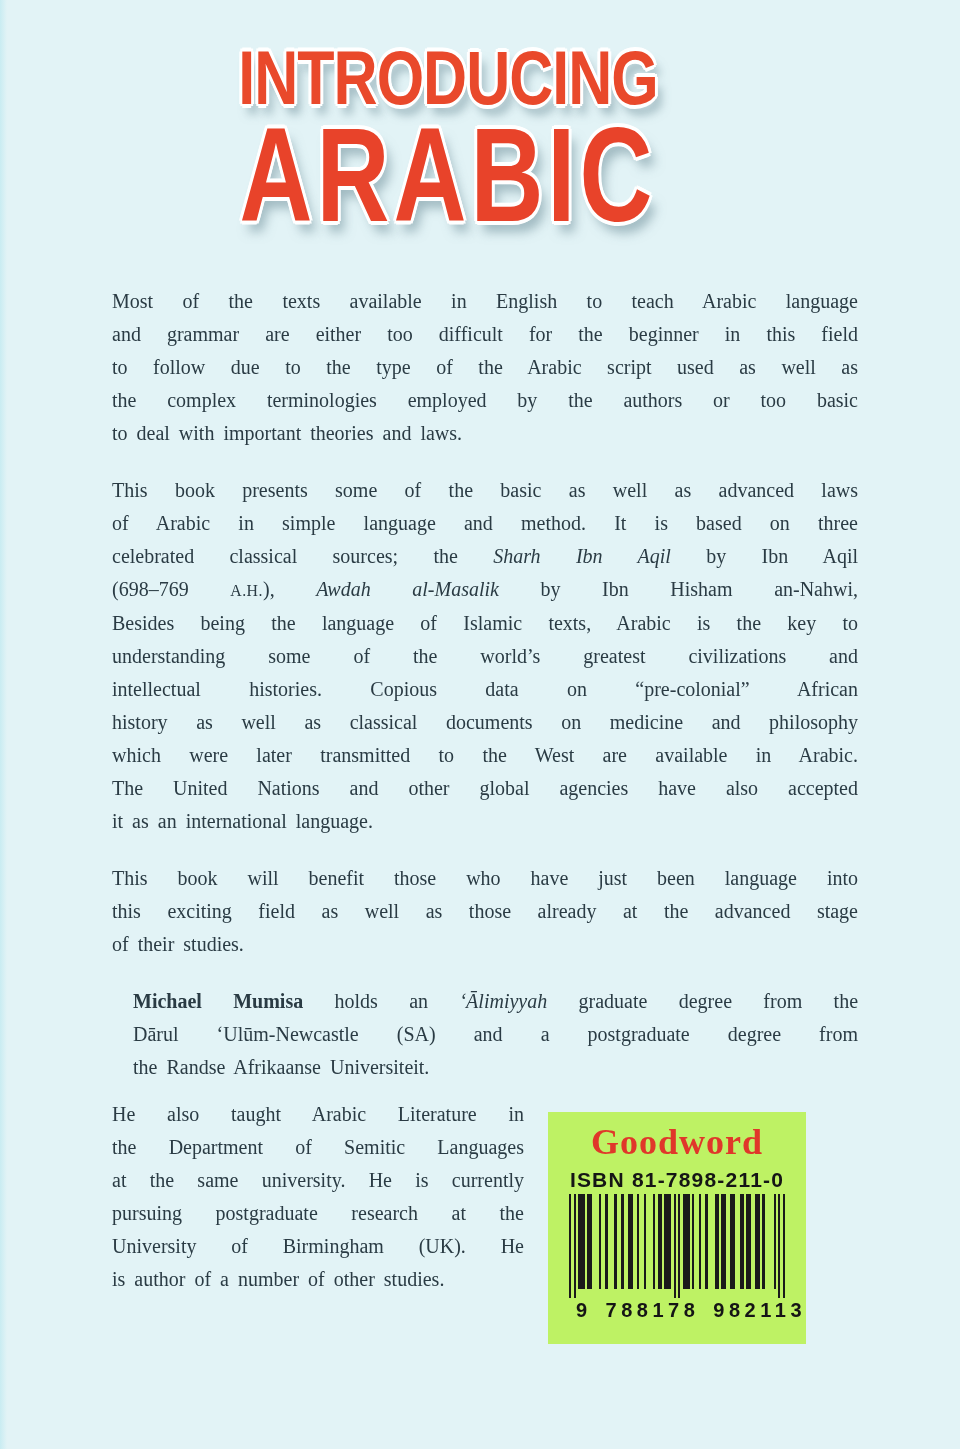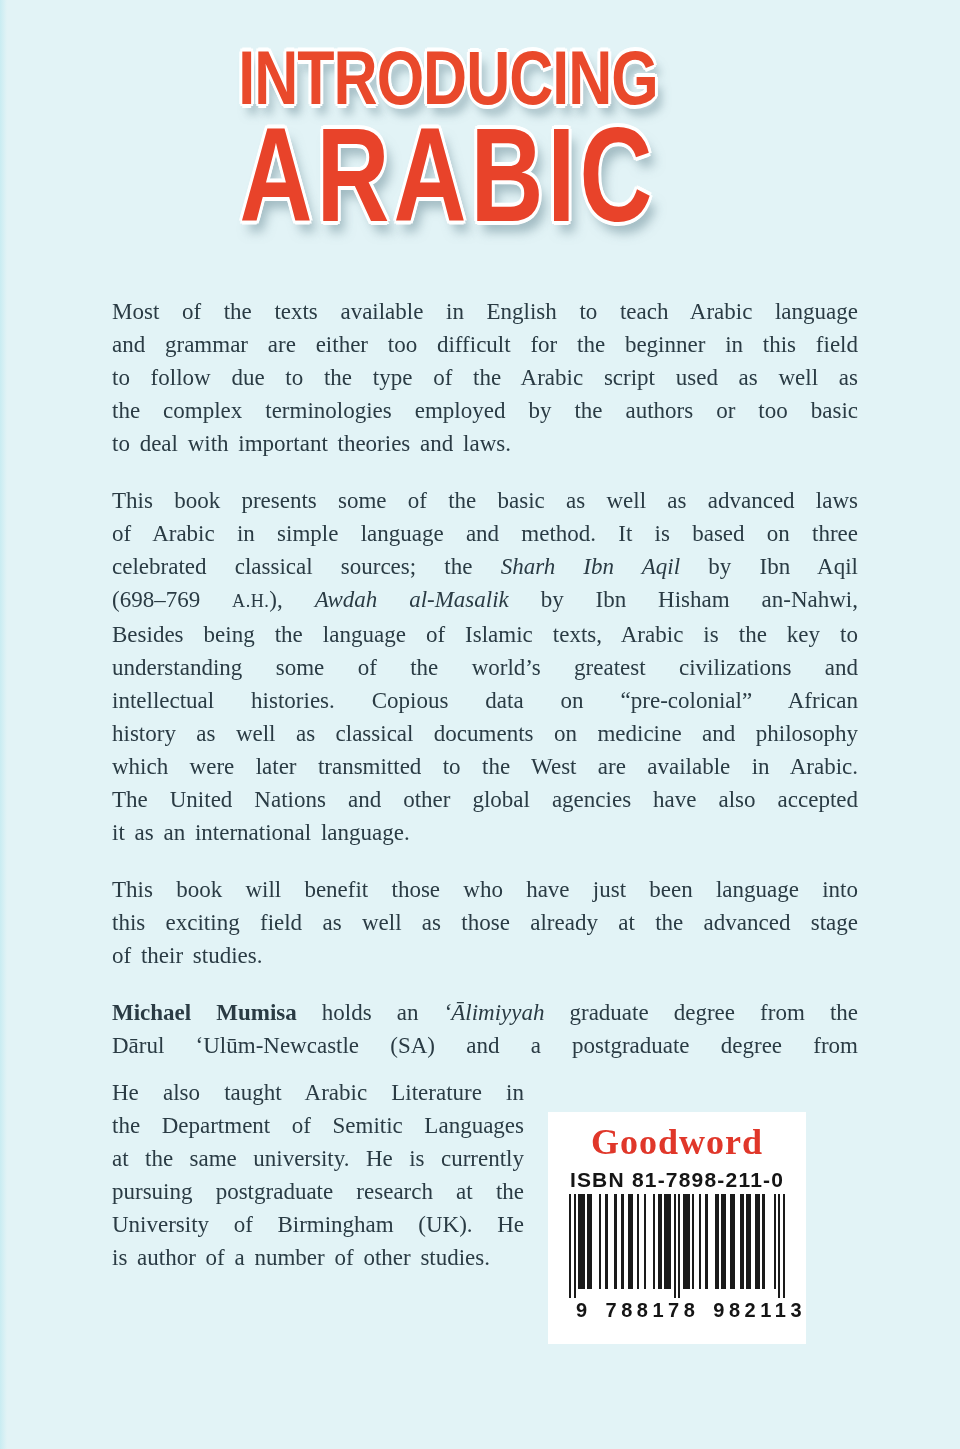--- a/index.html
+++ b/index.html
@@ -40,37 +40,37 @@
   }
   .title-line2{
     margin-top:8px;
     font-size:101px;line-height:100px;letter-spacing:4px;
     transform:scaleY(1.33);transform-origin:top center;
     color:#e8432a;
   }
 
   
   .content{
-    position:absolute;left:112px;top:295px;width:746px;
-    font-size:23px;line-height:33px;
+    position:absolute;left:112px;top:285px;width:746px;
+    font-size:20px;line-height:33px;
   }
   .para{margin:0 0 24px 0;}
   .line{
     text-align:justify;
     text-align-last:justify;
     text-justify:inter-word;
   }
   .line.last{
     text-align-last:left;
     word-spacing:4px;
   }
   .it{font-style:italic;}
   .bd{font-weight:bold;}
   .sc{font-size:79%;letter-spacing:0.5px;}
-  .bio-full{margin-bottom:0;}
+  .bio-full{margin-bottom:0;margin-left:21px;}
   .bio-narrow{width:412px;margin-top:14px;}
 
   
   .isbn-panel{
     position:absolute;left:548px;top:1112px;width:258px;height:232px;
     background:#ffffff;
   }
   .goodword{
     margin-top:10px;
     text-align:center;
@@ -137,32 +137,33 @@
         <div class="line last"><span>it as an international language.</span></div>
       </div>
     <div class="para">
         <div class="line"><span>This book will benefit those who have just been language into</span></div>
         <div class="line"><span>this exciting field as well as those already at the advanced stage</span></div>
         <div class="line last"><span>of their studies.</span></div>
       </div>
     <div class="para bio-full">
         <div class="line"><span class="bd">Michael Mumisa</span><span> holds an </span><span class="it">‘Ālimiyyah</span><span> graduate degree from the</span></div>
         <div class="line"><span>Dārul ‘Ulūm-Newcastle (SA) and a postgraduate degree from</span></div>
+        <div class="line last"><span>the Randse Afrikaanse Universiteit.</span></div>
       </div>
     <div class="para bio-narrow">
         <div class="line"><span>He also taught Arabic Literature in</span></div>
         <div class="line"><span>the Department of Semitic Languages</span></div>
         <div class="line"><span>at the same university. He is currently</span></div>
         <div class="line"><span>pursuing postgraduate research at the</span></div>
         <div class="line"><span>University of Birmingham (UK). He</span></div>
         <div class="line last"><span>is author of a number of other studies.</span></div>
       </div>
   </div>
 
-  <div class="isbn-panel" style="background: #ffffff;">
+  <div class="isbn-panel" style="background: #bef264;">
     <div class="goodword" style="color: rgb(224, 55, 42);">Goodword</div>
     <div class="isbn-label">ISBN 81-7898-211-0</div>
     <svg class="barcode" width="216" height="104" viewBox="0 0 216 104" shape-rendering="crispEdges">
         <rect x="0.00" y="0" width="2.27" height="104"></rect>
         <rect x="4.55" y="0" width="2.27" height="104"></rect>
         <rect x="9.09" y="0" width="6.82" height="95"></rect>
         <rect x="18.19" y="0" width="4.55" height="95"></rect>
         <rect x="29.56" y="0" width="2.27" height="95"></rect>
         <rect x="36.38" y="0" width="2.27" height="95"></rect>
         <rect x="45.47" y="0" width="2.27" height="95"></rect>

